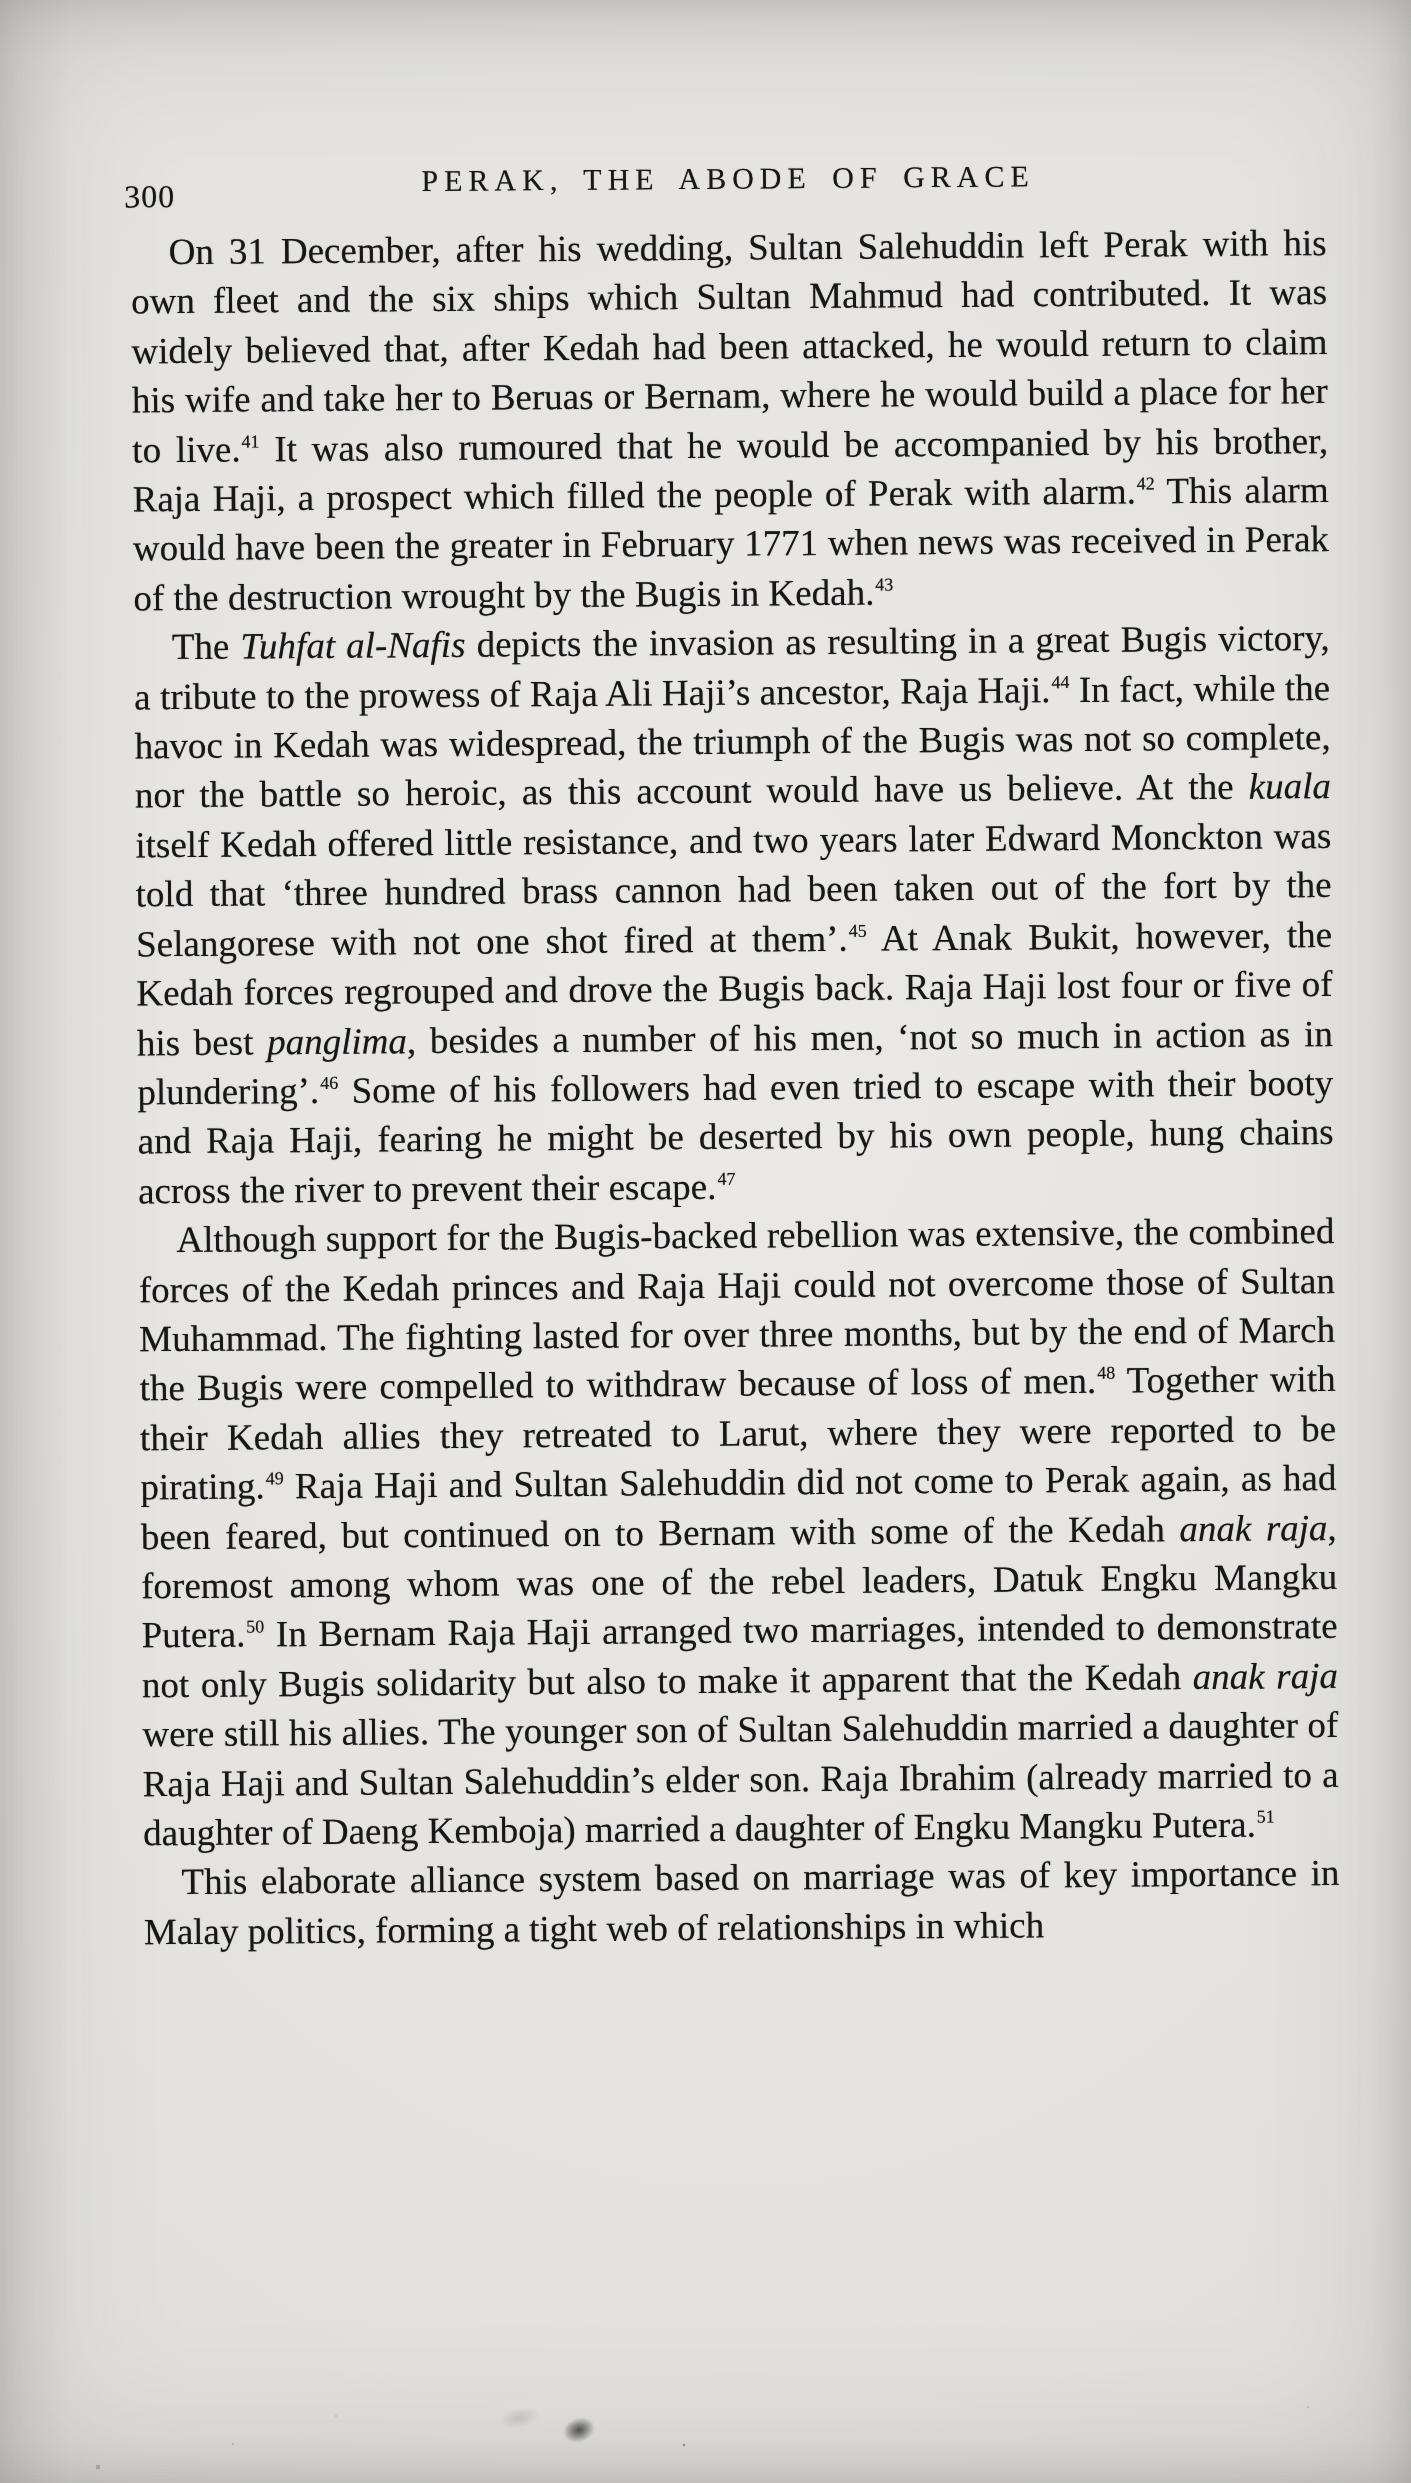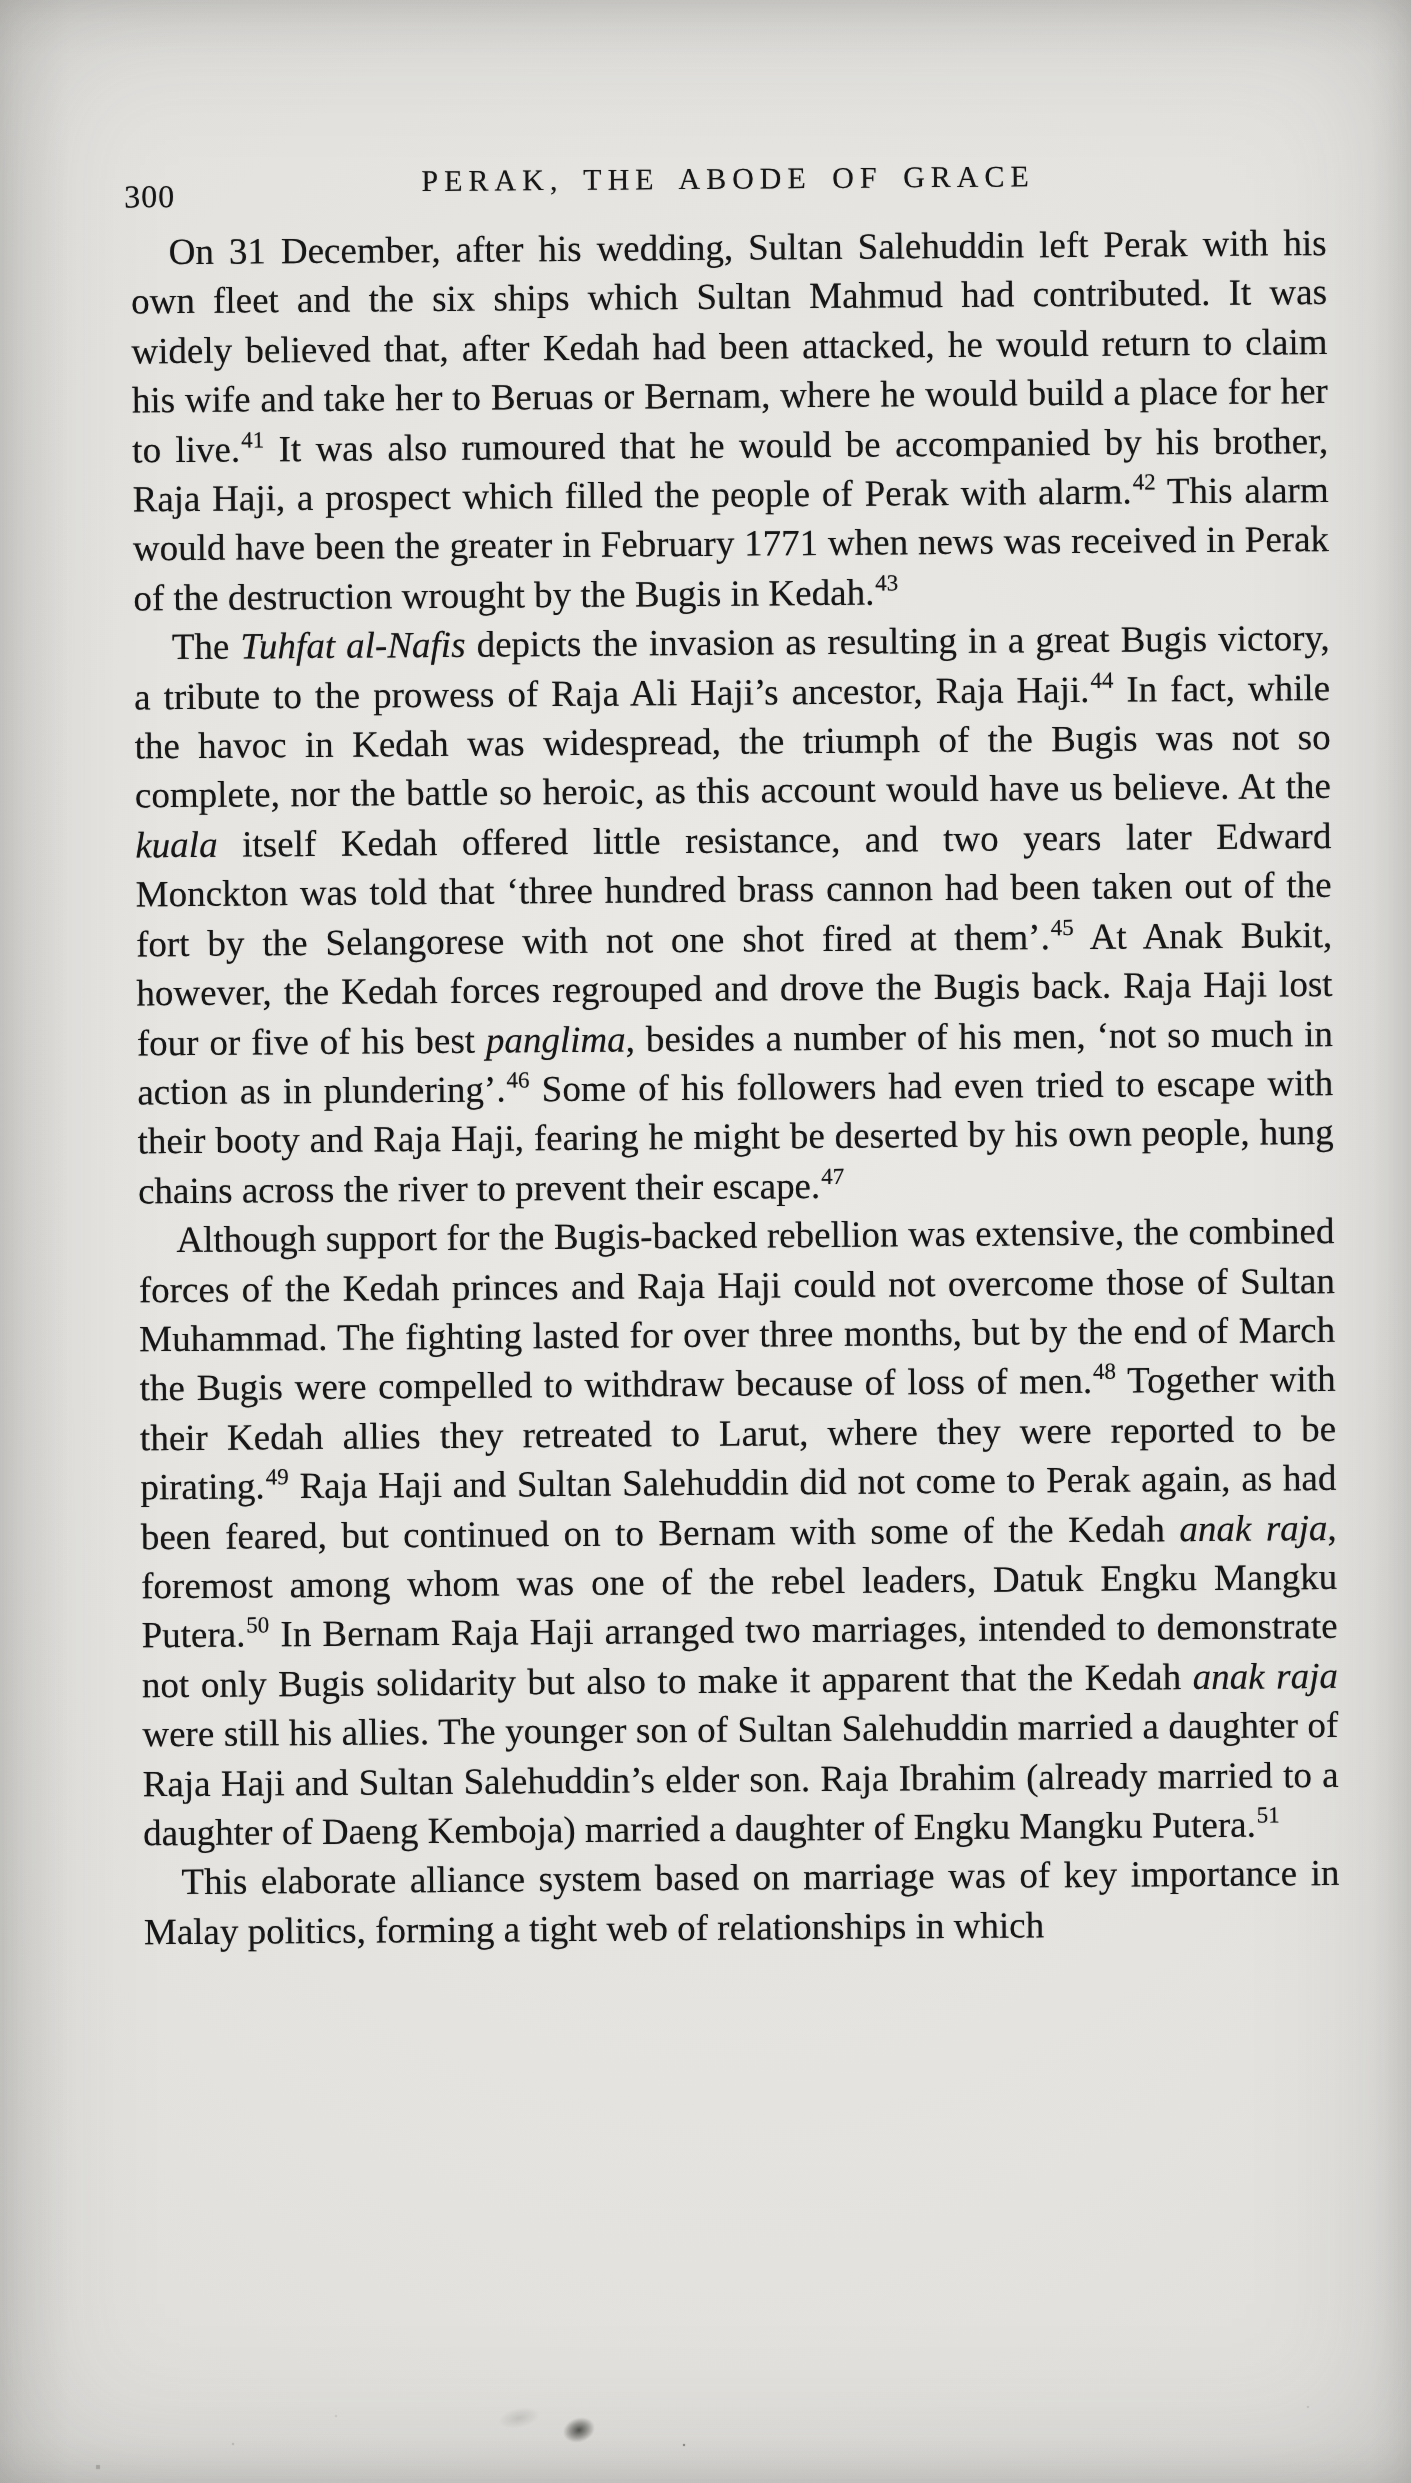--- a/index.html
+++ b/index.html
@@ -55,21 +55,21 @@
   .text-block p {
     margin: 0;
     font-size: 37px;
     line-height: 49.4px;
     text-align: justify;
     text-indent: 38px;
     text-shadow: 0 0 1px rgba(23,23,23,.55);
   }
   .it { font-style: italic; }
   .fn {
-    font-size: 23px;
+    font-size: 18px;
     line-height: 0;
     position: relative; top: -14px;
     vertical-align: baseline;
     letter-spacing: 0;
     padding-left: 1px;
   }
   .smudge {
     position: absolute; left: 563px; top: 2418px;
     width: 32px; height: 24px;
     background: radial-gradient(ellipse at 50% 50%, rgba(55,55,52,.85) 0%, rgba(70,70,66,.45) 40%, rgba(90,90,86,0) 72%);

